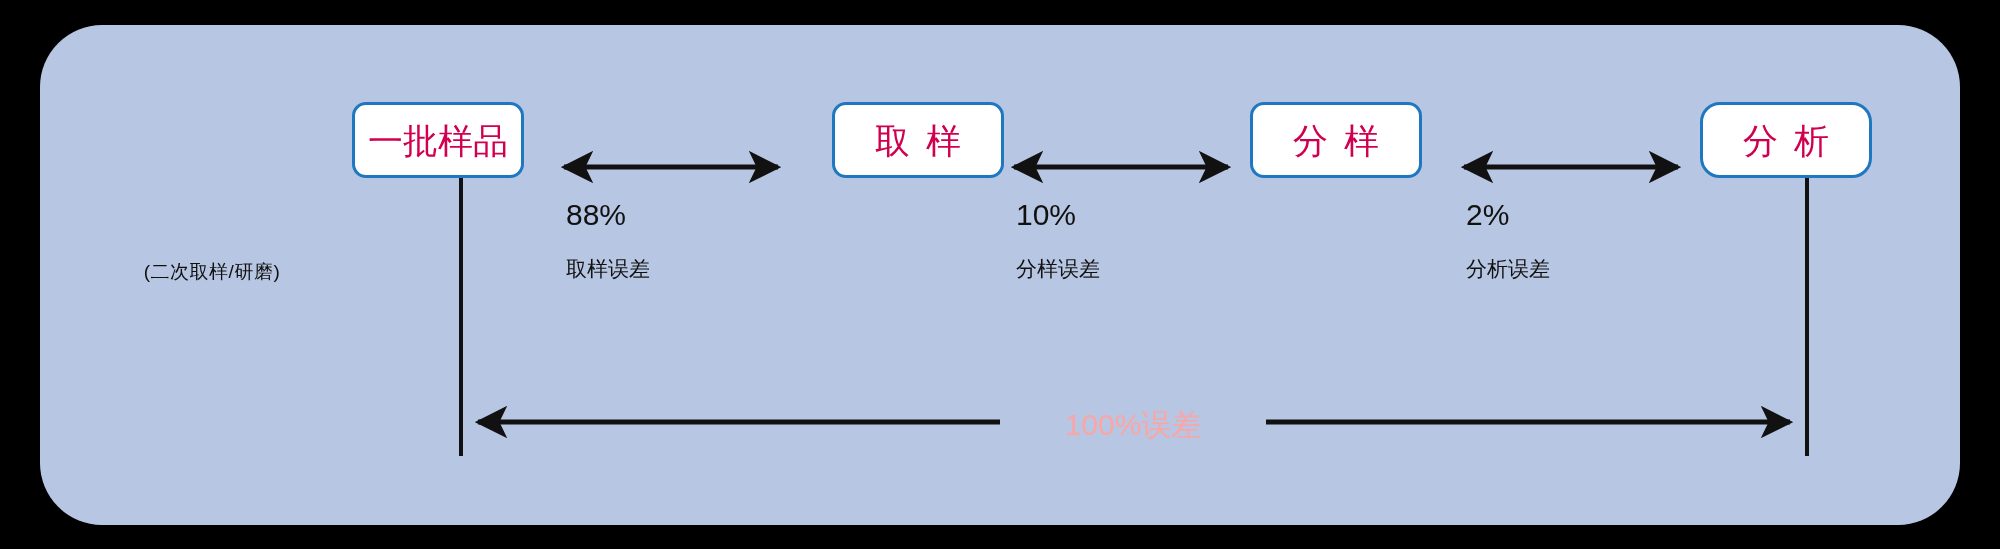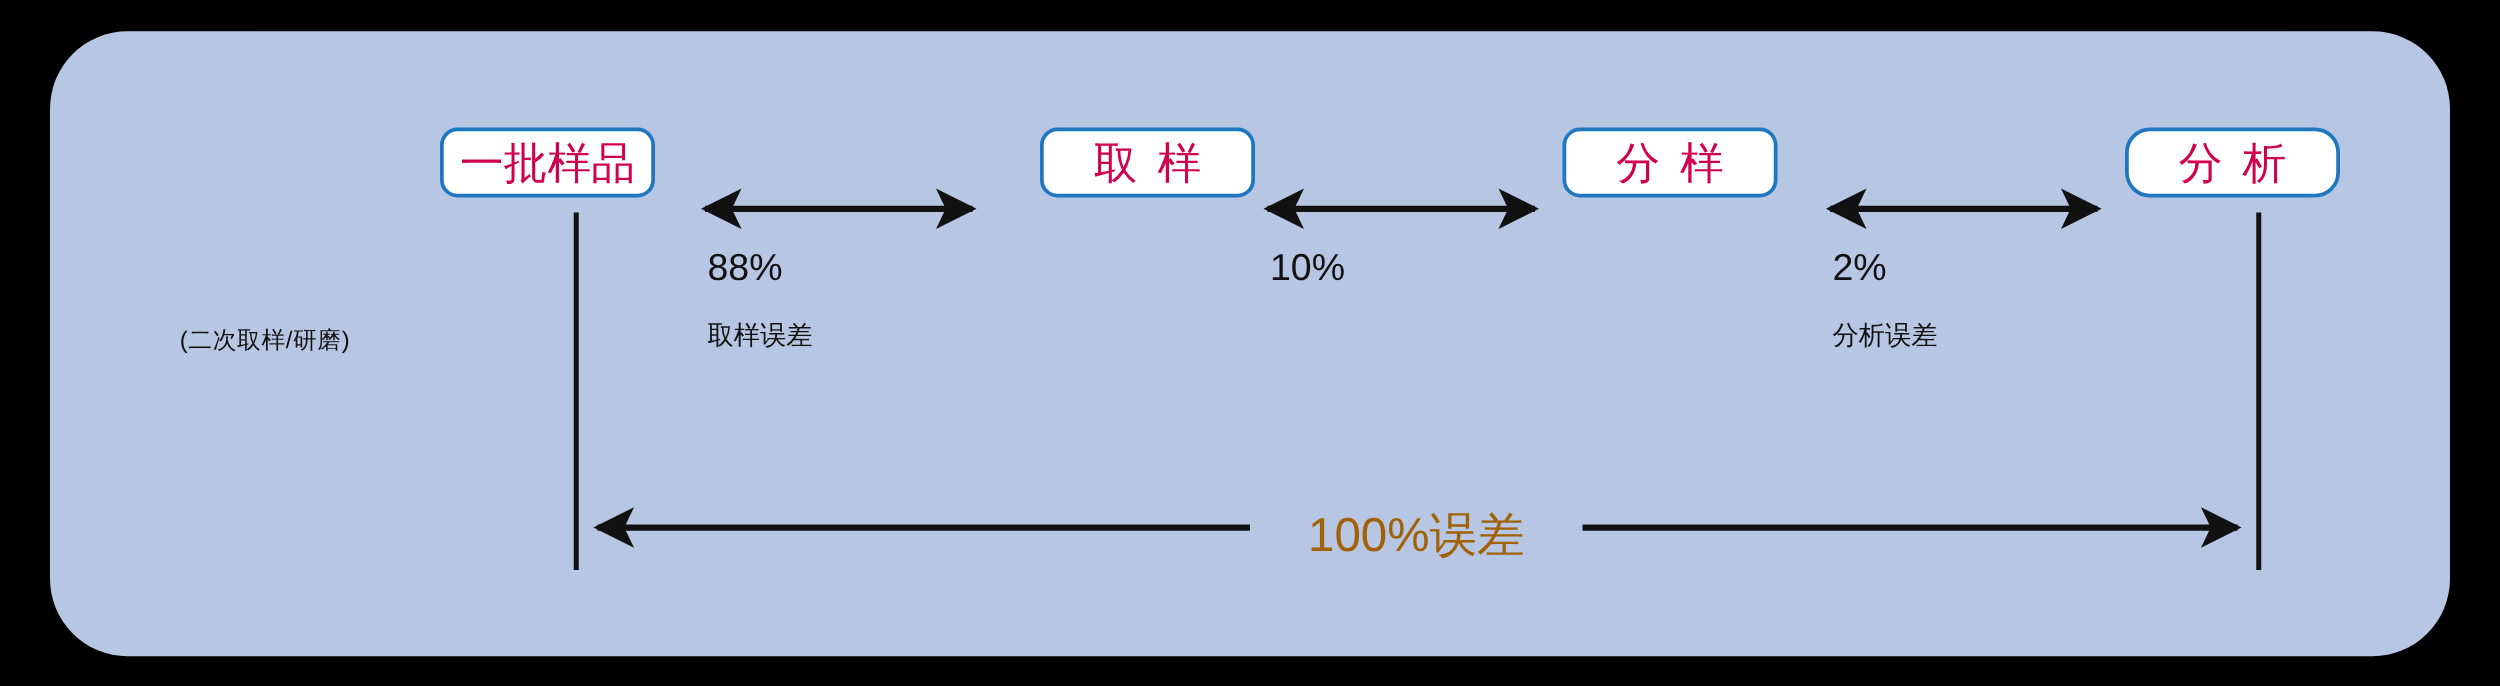--- a/index.html
+++ b/index.html
@@ -68,21 +68,21 @@
     position: absolute;
     box-sizing: border-box;
     background: #ffffff;
     border: 3px solid #1f77bf;
     color: #d1004f;
     display: flex;
     align-items: center;
     justify-content: center;
     font-size: 35px;
     line-height: 1;
-    height: 56px;
+    height: 76px;
     top: 102px;
   }
   .node.rounded { border-radius: 14px; }
   .node.square  { border-radius: 0; }
   .node.spaced  { letter-spacing: 16px; text-indent: 16px; }
 
   #node-0 { left: 352px; width: 172px; }
   #node-1 { left: 832px; width: 172px; }
   #node-2 { left: 1250px; width: 172px; }
   #node-3 { left: 1700px; width: 172px; border-radius: 20px; }
@@ -108,23 +108,23 @@
   #gap-1 { left: 1016px; top: 200px; }
   #gap-2 { left: 1466px; top: 200px; }
 
   
   #total-label {
     position: absolute;
     left: 1003px;
     top: 410px;
     width: 260px;
     text-align: center;
-    font-size: 38px;
+    font-size: 30px;
     line-height: 1;
-    color: #a16207;
+    color: #fca5a5;
     white-space: nowrap;
   }
 </style>
 </head>
 <body>
 
 <div id="stage">
 
   <div id="panel"></div>
 
@@ -158,20 +158,21 @@
   <div id="node-2" class="node rounded spaced">分样</div>
   <div id="node-3" class="node square spaced">分析</div>
 
   <div id="gap-0" class="gap-label">
     <div class="pct">88%</div>
     <div class="err">取样误差</div>
   </div>
 
   <div id="gap-1" class="gap-label">
     <div class="pct">10%</div>
+    <div class="err">分样误差</div>
   </div>
 
   <div id="gap-2" class="gap-label">
     <div class="pct">2%</div>
     <div class="err">分析误差</div>
   </div>
 
   <div id="total-label">100%误差</div>
 
 </div>

